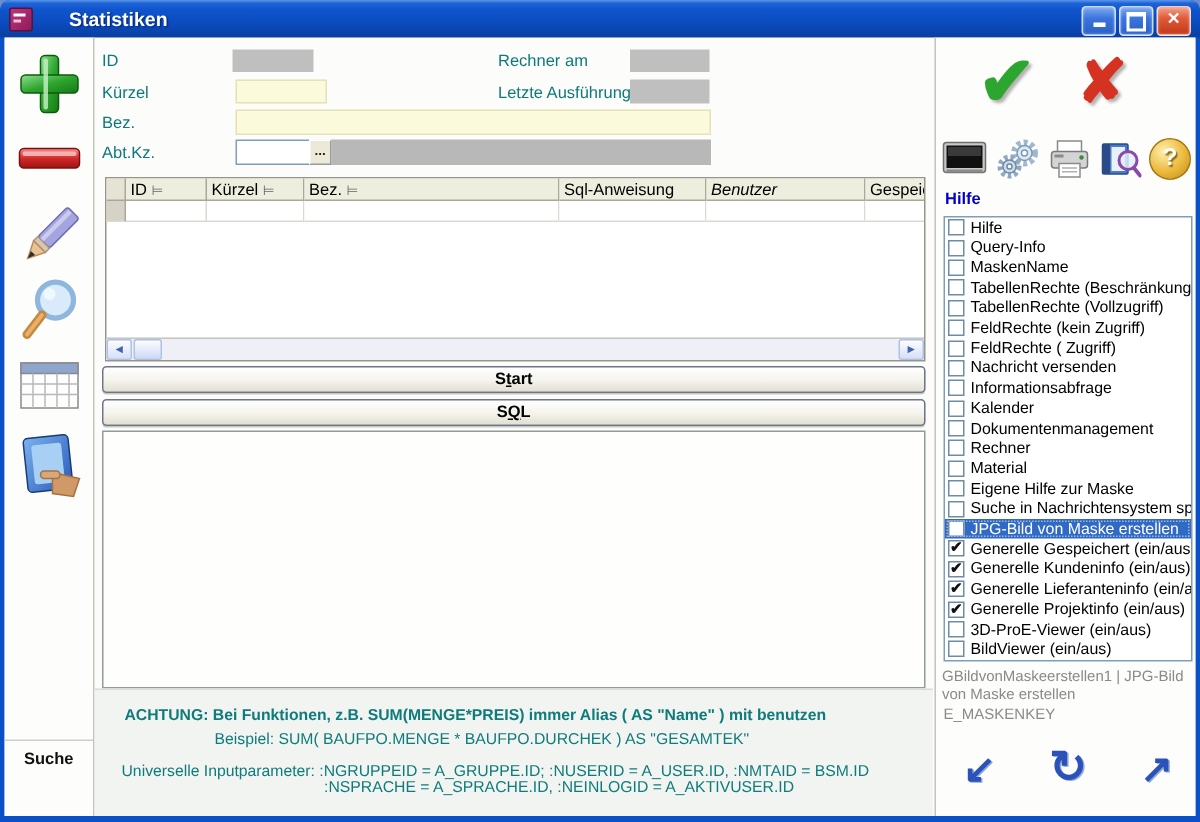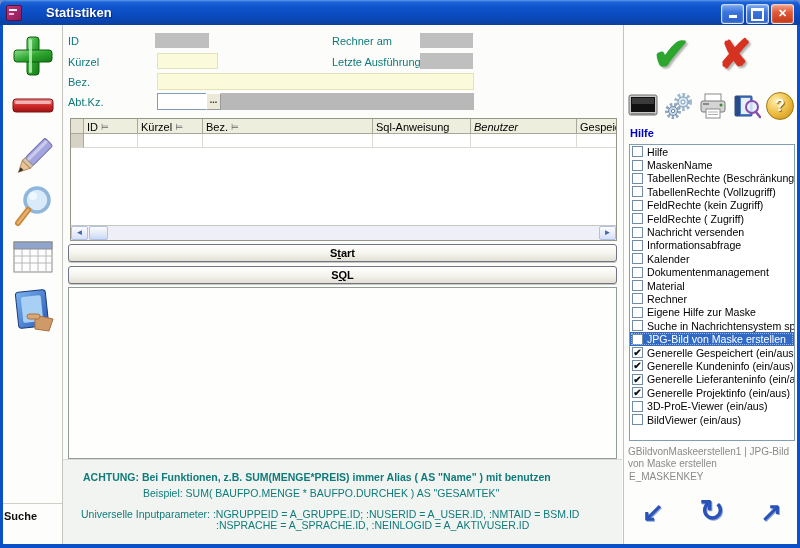--- a/index.html
+++ b/index.html
@@ -21,21 +21,21 @@
   .tb-btn.close{background:linear-gradient(180deg,#F0A088 0%,#E05A38 40%,#C03818 100%);}
   .tb-btn .minbar{display:block;width:8px;height:3px;background:#fff;margin:10px auto 0;}
   .tb-btn .maxbox{display:block;width:9px;height:8px;border:2px solid #fff;border-top-width:3px;margin:3px auto 0;}
 
   
   .content{position:absolute;left:3px;top:25px;width:794px;height:519px;background:#FCFCFA;overflow:hidden;}
 
   
   .toolbar{position:absolute;left:0;top:0;width:59px;height:519px;background:#FDFDFB;border-right:1px solid #C4C4BC;}
   .tool{position:absolute;left:0;width:59px;display:flex;justify-content:center;cursor:pointer;}
-  .status-strip{position:absolute;left:0;top:478px;width:59px;border-top:1px solid #CFCFC7;padding:6px 0 0 1px;box-sizing:border-box;}
+  .status-strip{position:absolute;left:0;top:468px;width:59px;border-top:1px solid #CFCFC7;padding:6px 0 0 13px;box-sizing:border-box;}
   .status-label{font-weight:bold;color:#111;}
 
   
   .flabel{position:absolute;color:#0E7A7A;font-size:11px;}
   .ffield{position:absolute;box-sizing:border-box;}
   .gray-field{background:#BFBFBF;}
   .yellow-field{background:#FBFADB;border:1px solid #E4E2B8;}
   .white-field{background:#fff;border:1px solid #7F9DB9;}
   .gray-strip{background:#B8B8B8;}
   .dots-btn{position:absolute;box-sizing:border-box;background:#ECE9D8;border:1px solid #999;border-top-color:#fff;border-left-color:#fff;font-size:9px;line-height:12px;text-align:center;font-weight:bold;color:#222;}
@@ -308,20 +308,24 @@
       </div>
 
       <div class="rp-title">Hilfe</div>
       <div class="help-list">
           <div class="hl">
             <span class="cbx"></span>
             <span class="hlb">Hilfe</span>
           </div>
           <div class="hl">
             <span class="cbx"></span>
+            <span class="hlb">Query-Info</span>
+          </div>
+          <div class="hl">
+            <span class="cbx"></span>
             <span class="hlb">MaskenName</span>
           </div>
           <div class="hl">
             <span class="cbx"></span>
             <span class="hlb">TabellenRechte (Beschränkung)</span>
           </div>
           <div class="hl">
             <span class="cbx"></span>
             <span class="hlb">TabellenRechte (Vollzugriff)</span>
           </div>
@@ -344,25 +348,25 @@
           <div class="hl">
             <span class="cbx"></span>
             <span class="hlb">Kalender</span>
           </div>
           <div class="hl">
             <span class="cbx"></span>
             <span class="hlb">Dokumentenmanagement</span>
           </div>
           <div class="hl">
             <span class="cbx"></span>
+            <span class="hlb">Rechner</span>
+          </div>
+          <div class="hl">
+            <span class="cbx"></span>
             <span class="hlb">Material</span>
-          </div>
-          <div class="hl">
-            <span class="cbx"></span>
-            <span class="hlb">Rechner</span>
           </div>
           <div class="hl">
             <span class="cbx"></span>
             <span class="hlb">Eigene Hilfe zur Maske</span>
           </div>
           <div class="hl">
             <span class="cbx"></span>
             <span class="hlb">Suche in Nachrichtensystem speichern</span>
           </div>
           <div class="hl sel">

